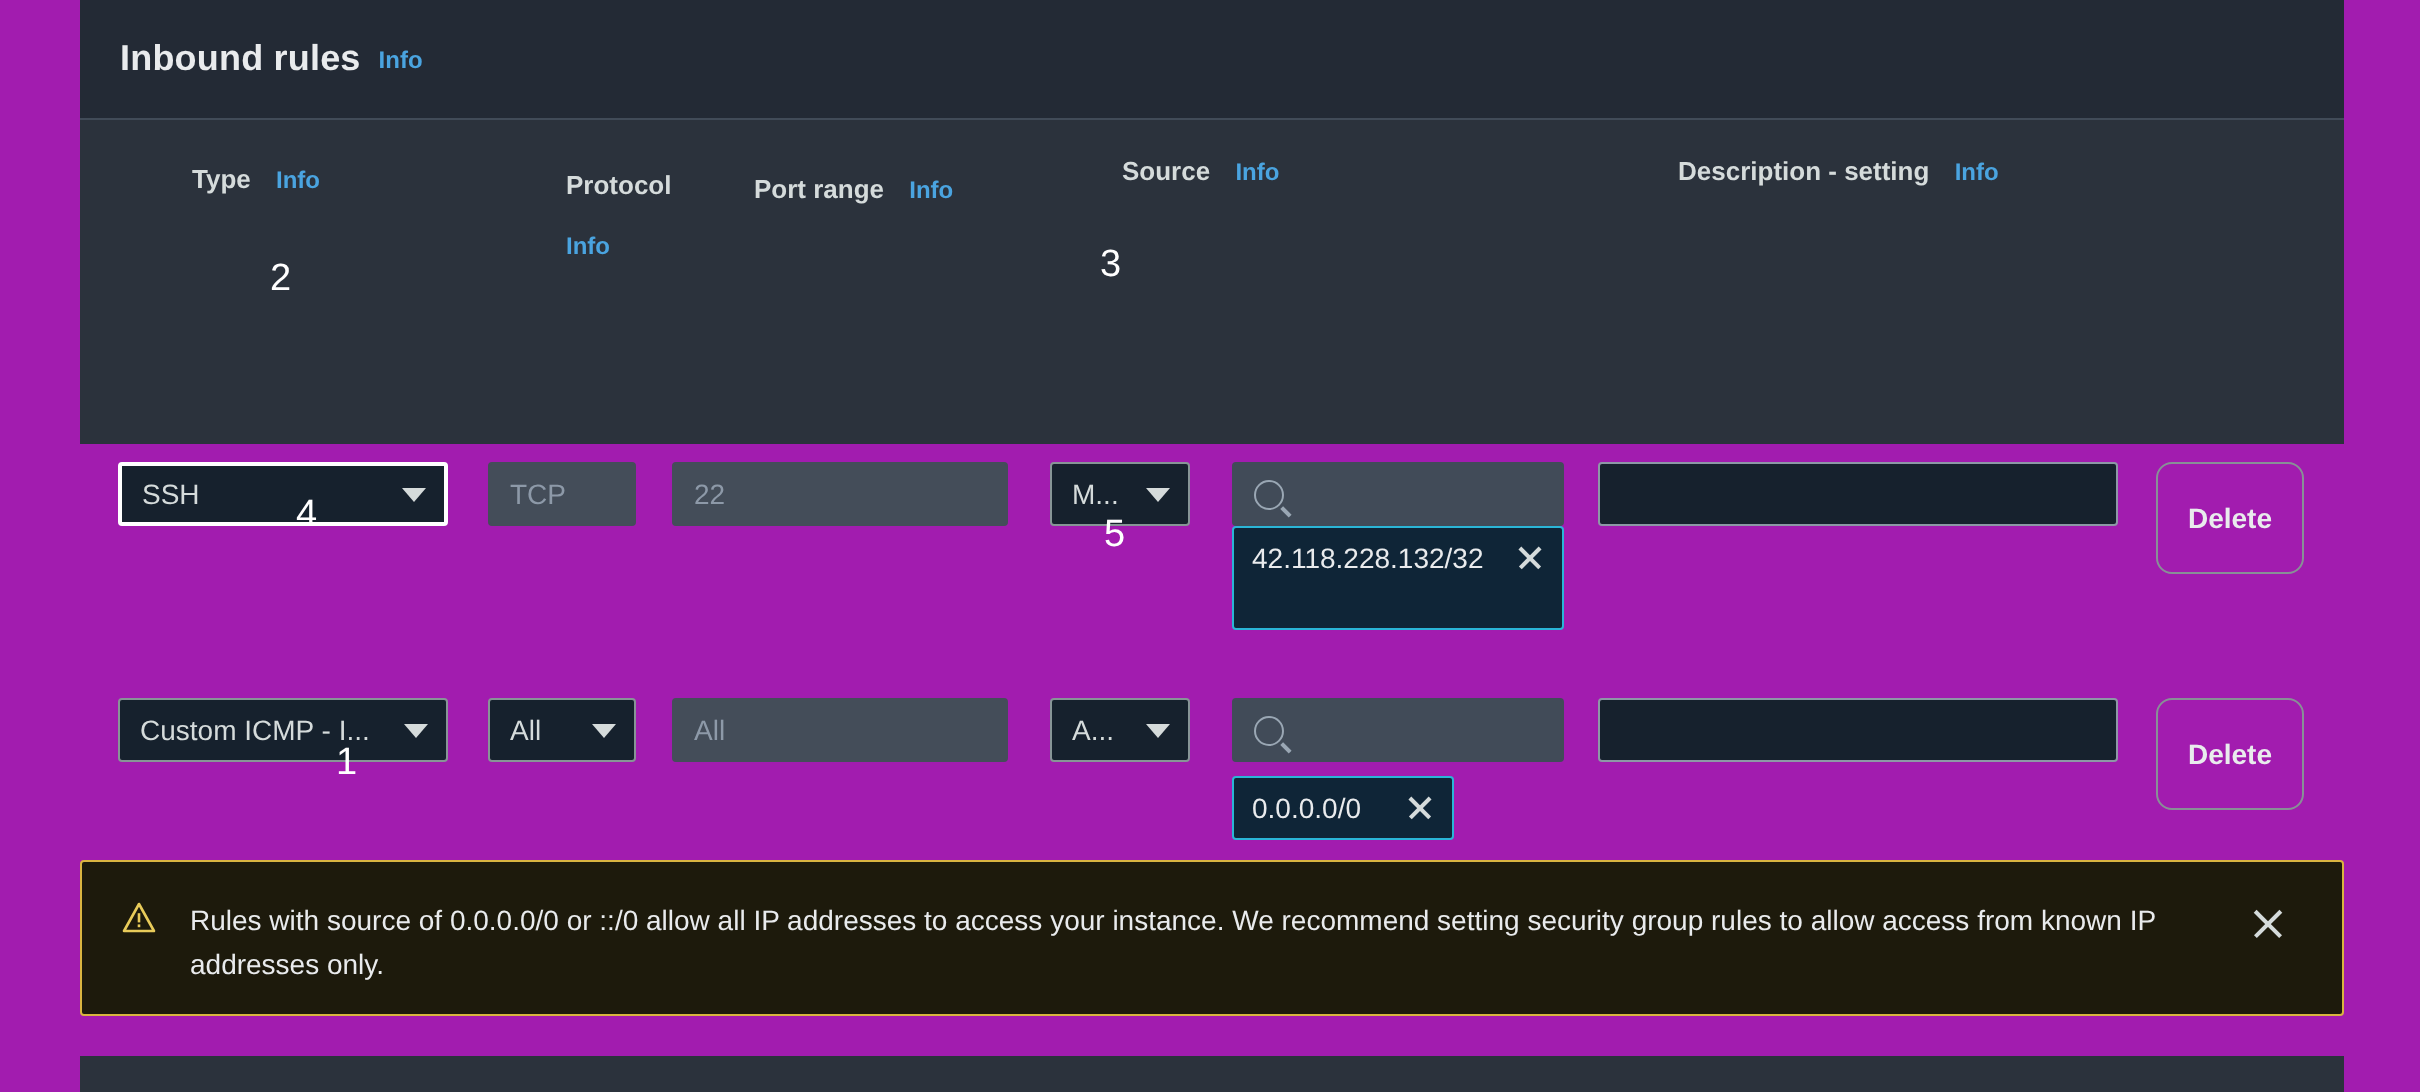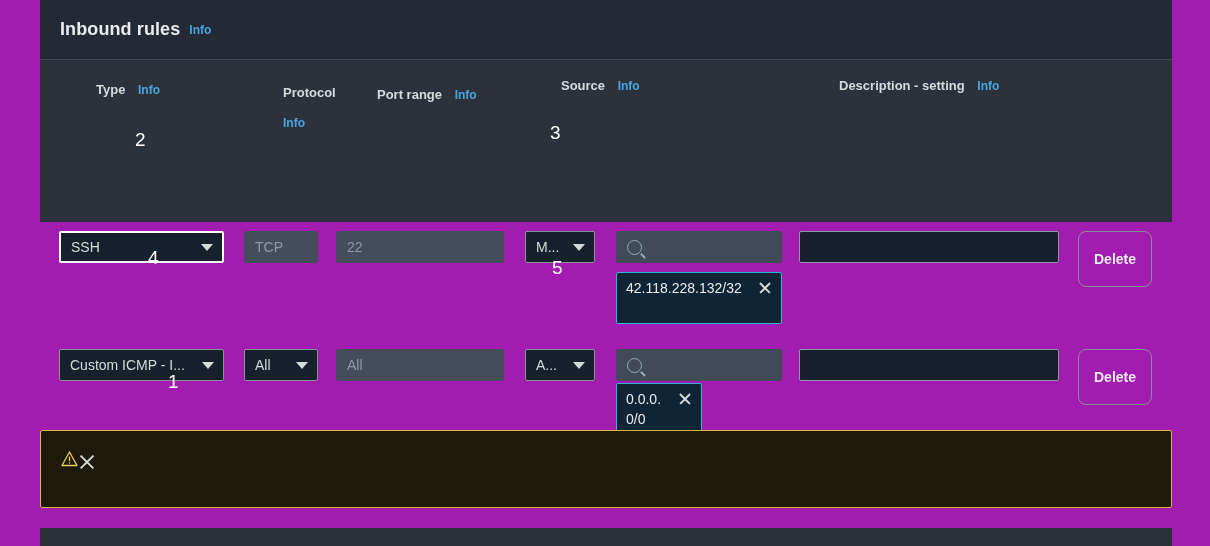--- a/index.html
+++ b/index.html
@@ -361,21 +361,21 @@
 
           <div class="field dd" style="left:485px; top:95px; width:70px;">
             <span class="dd-label">M...</span>
             <span class="caret"></span>
           </div>
 
           <div class="field" style="left:576px; top:95px; width:166px;">
             <div class="searchbox">
               <span class="mag"></span>
             </div>
-            <div class="token" style="margin-top:9px; width:166px; min-height:52px;">
+            <div class="token" style="width:166px; min-height:52px;">
               <span class="token-text">42.118.228.132/32</span>
               <span class="token-x"></span>
             </div>
           </div>
 
           <div class="field" style="left:759px; top:95px; width:260px;">
             <input class="inp" type="text" value="" style="">
           </div>
 
           <button class="field btn btn-delete" style="left:1038px; top:95px;">Delete</button>
@@ -399,21 +399,21 @@
 
           <div class="field dd" style="left:485px; top:213px; width:70px;">
             <span class="dd-label">A...</span>
             <span class="caret"></span>
           </div>
 
           <div class="field" style="left:576px; top:213px; width:166px;">
             <div class="searchbox">
               <span class="mag"></span>
             </div>
-            <div class="token" style="margin-top:2px; width:86px;">
+            <div class="token" style="margin-top:7px; width:111px;">
               <span class="token-text">0.0.0.0/0</span>
               <span class="token-x"></span>
             </div>
           </div>
 
           <div class="field" style="left:759px; top:213px; width:260px;">
             <input class="inp" type="text" value="" style="">
           </div>
 
           <button class="field btn btn-delete" style="left:1038px; top:213px;">Delete</button>
@@ -434,18 +434,19 @@
   <div class="anno" style="left:552px; top:258px;">5</div>
 
   <div class="alert">
     <span class="alert-icon">
       <svg width="17" height="16" viewBox="0 0 17 16">
         <path d="M8.5 1 L16 14.5 L1 14.5 Z" fill="none" stroke="#e8cb5a" stroke-width="1.3" stroke-linejoin="round"></path>
         <rect x="7.85" y="5.6" width="1.3" height="4.6" fill="#e8cb5a"></rect>
         <rect x="7.85" y="11.2" width="1.3" height="1.4" fill="#e8cb5a"></rect>
       </svg>
     </span>
+    <span class="alert-text">Rules with source of 0.0.0.0/0 or ::/0 allow all IP addresses to access your instance. We recommend setting security group rules to allow access from known IP addresses only.</span>
     <span class="alert-close"></span>
   </div>
 
   <div class="panel-next"></div>
 
 </div>
 
 </body></html>

